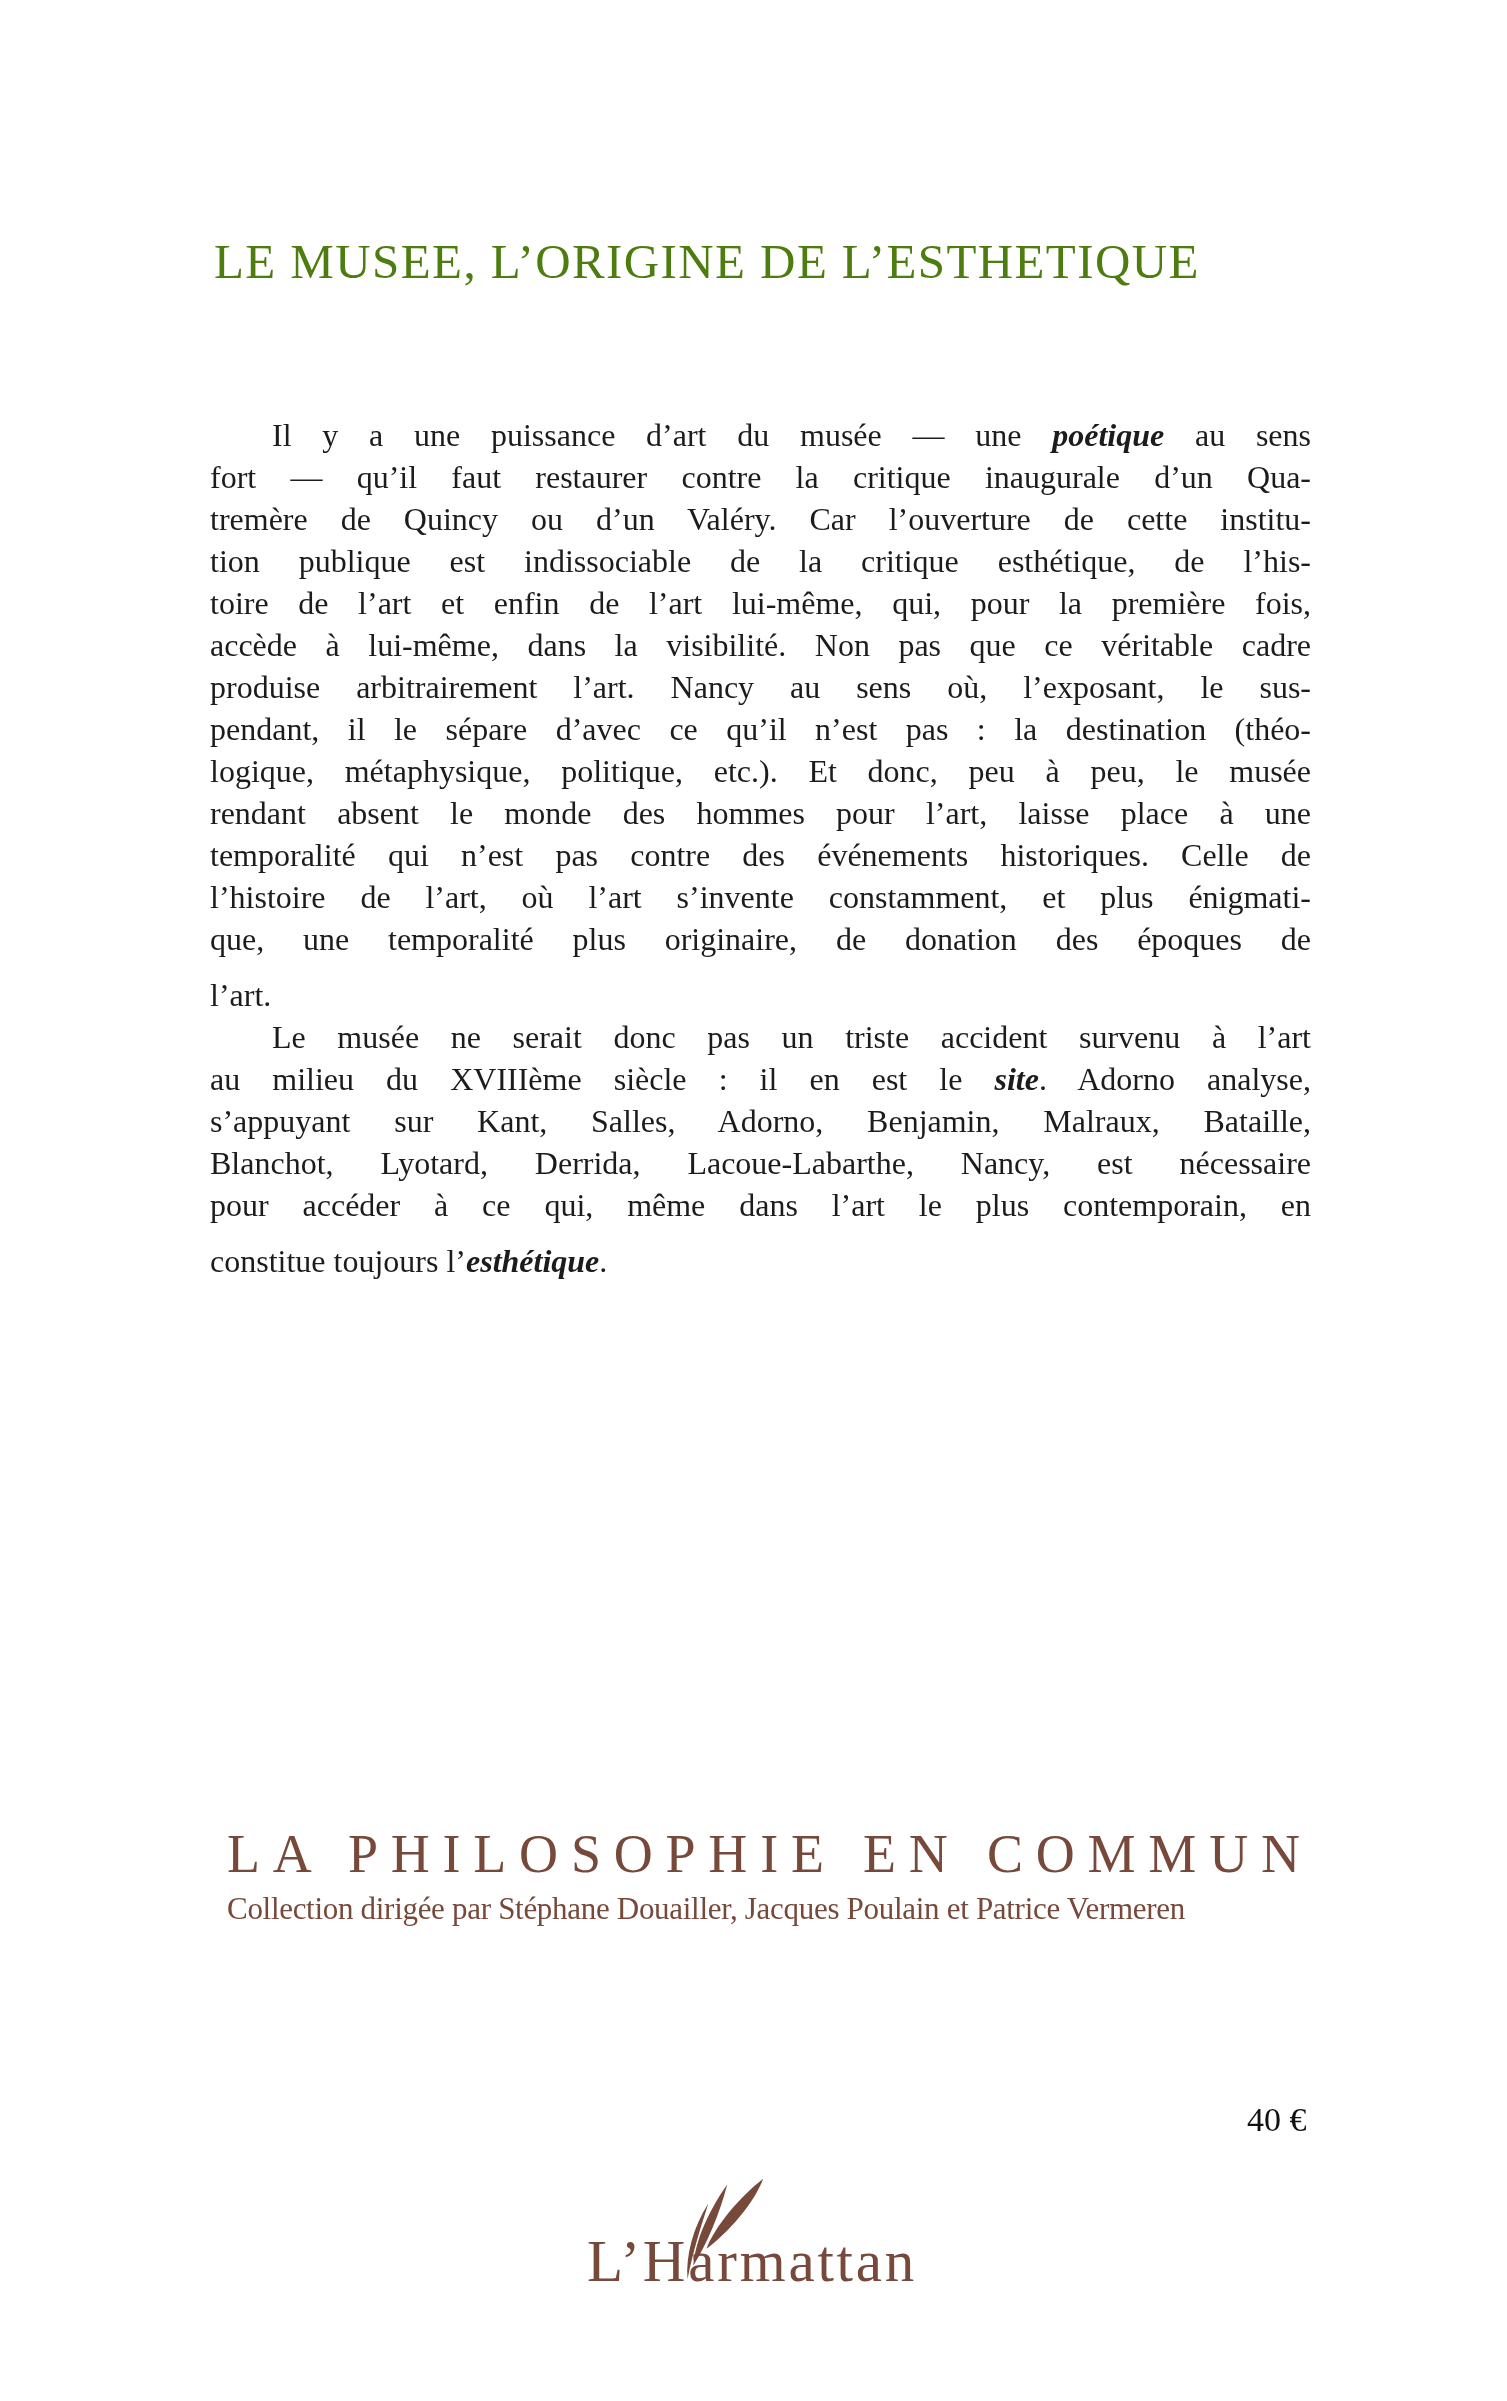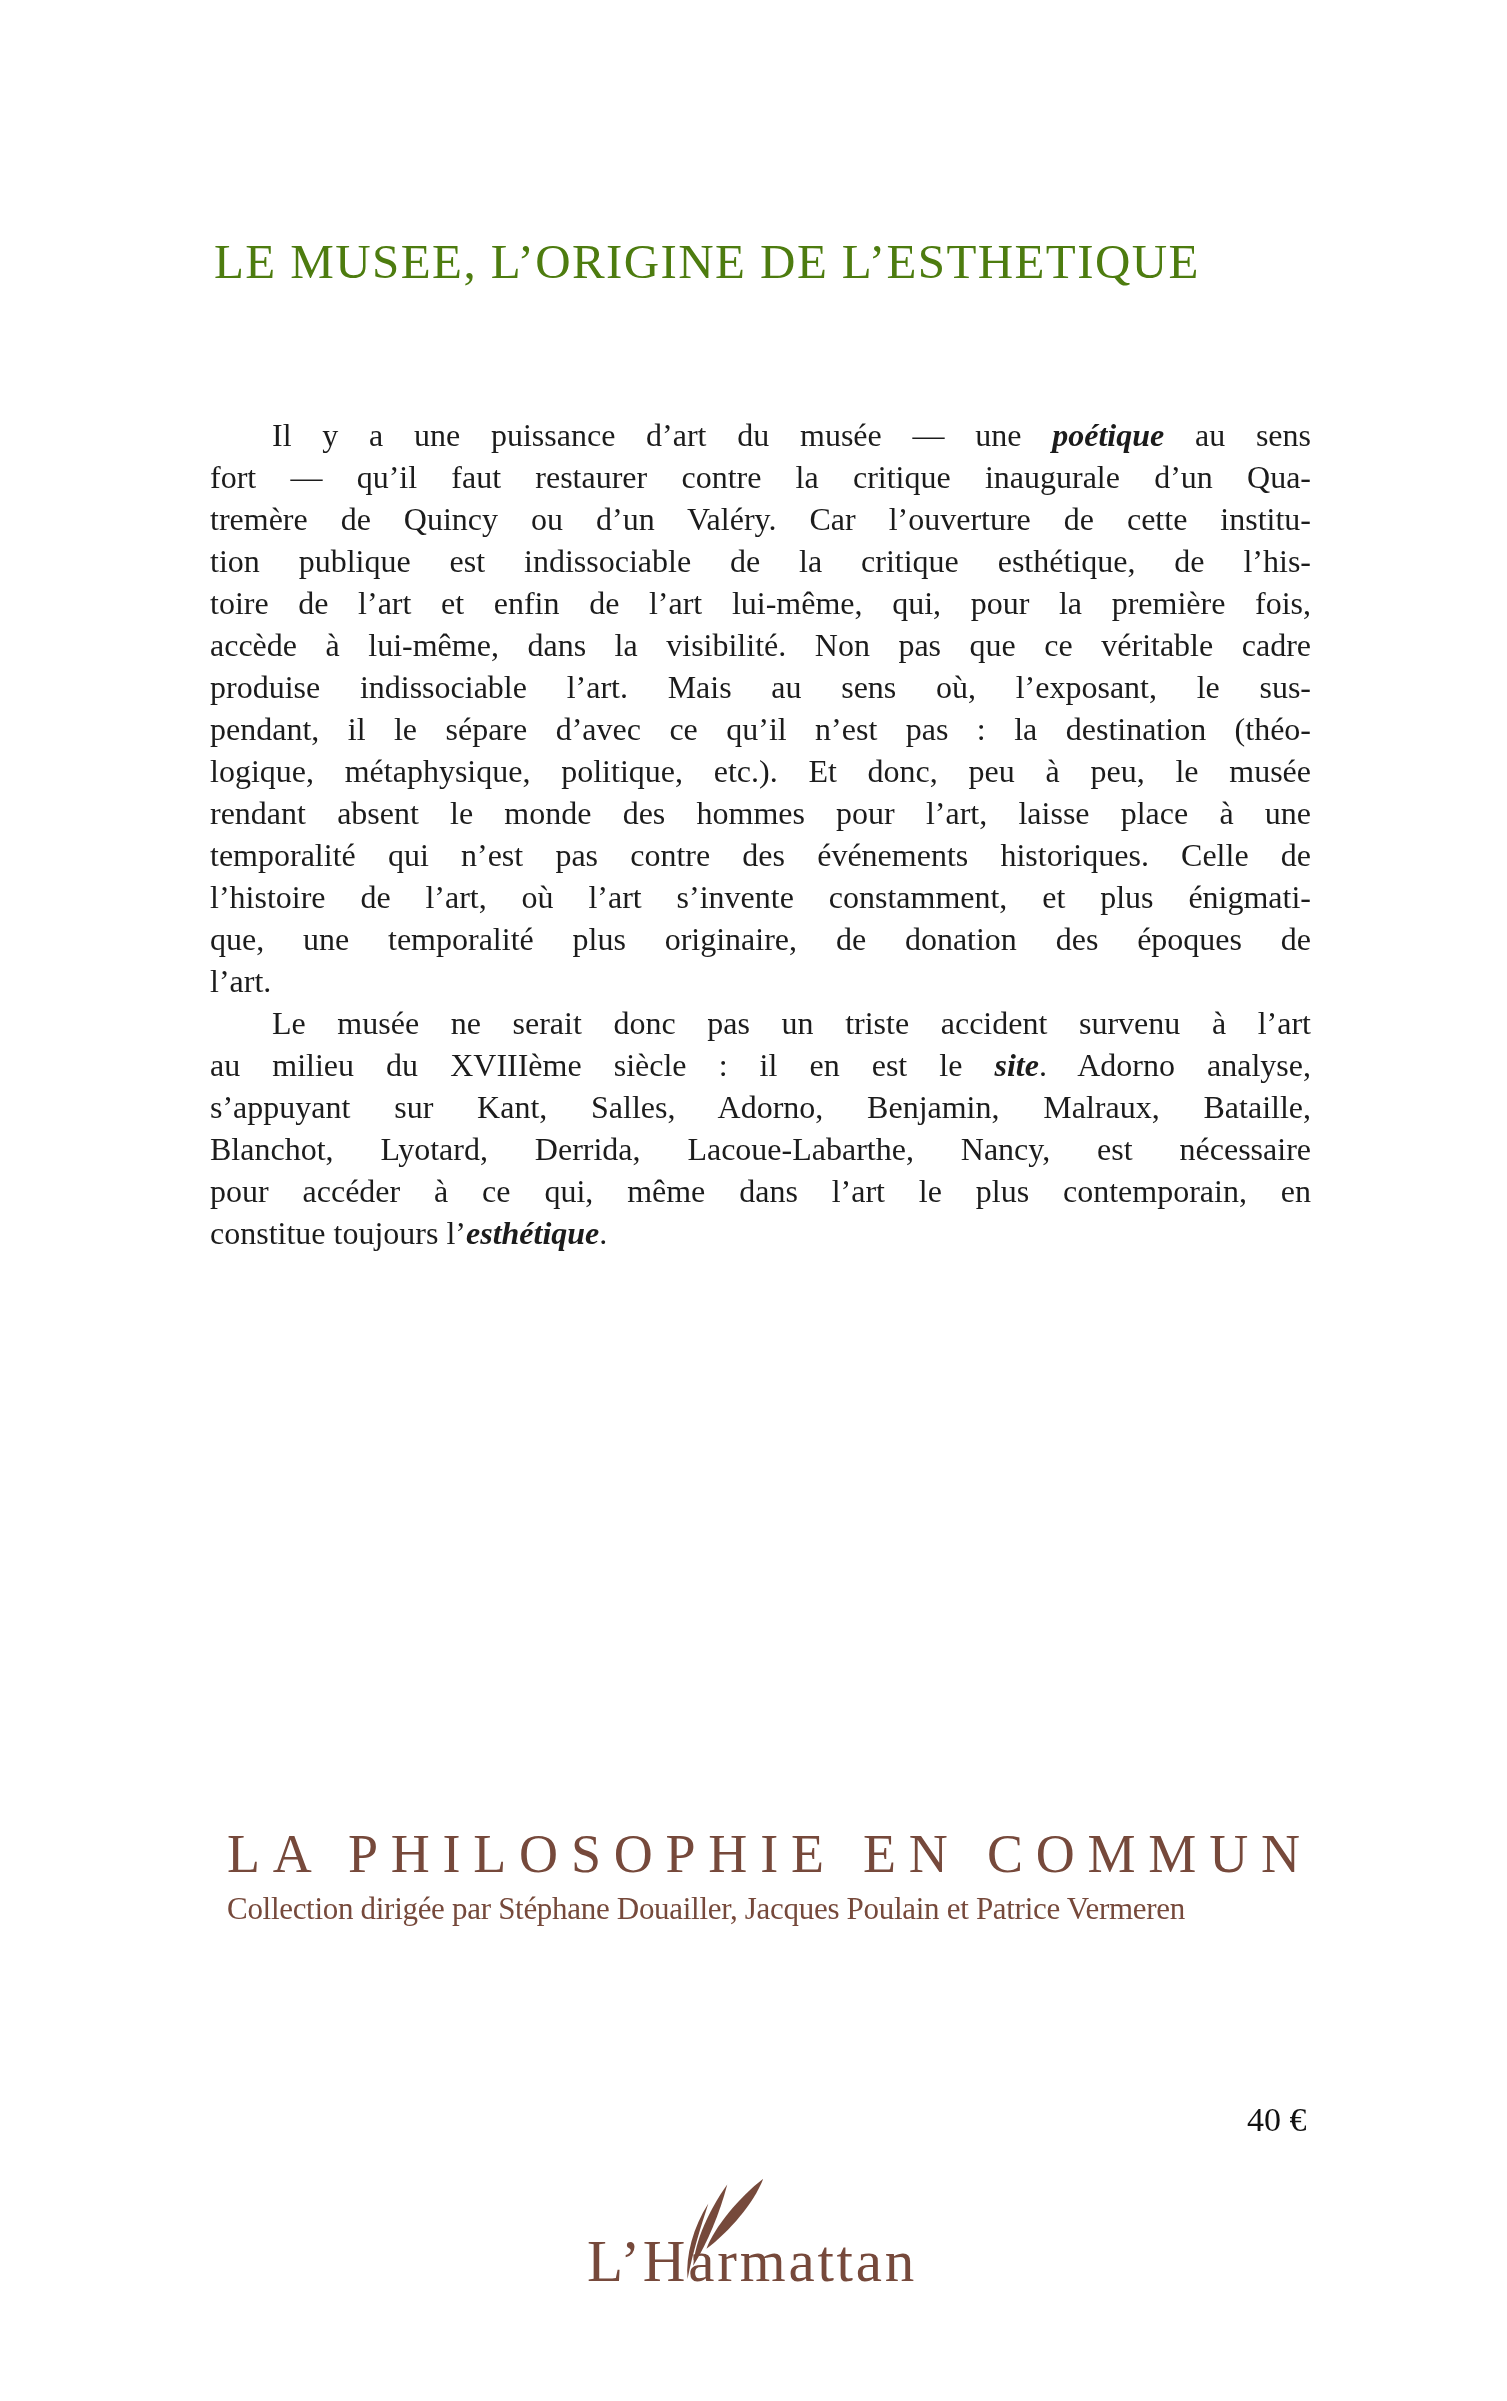--- a/index.html
+++ b/index.html
@@ -4,21 +4,21 @@
 <style>
   html, body { margin: 0; padding: 0; background: #ffffff; }
   body { width: 1508px; height: 2402px; position: relative; overflow: hidden;
          font-family: "Liberation Serif", "DejaVu Serif", serif; color: #1a1a1a; }
   .title { position: absolute; left: 214px; top: 233px; width: 1098px;
            font-size: 49px; line-height: 57px; letter-spacing: 1.4px; white-space: nowrap;
            color: #4d7c0f; }
   .body-text { position: absolute; left: 210px; top: 414px; width: 1101px;
                font-size: 32px; line-height: 42px; color: #1c1c1c; }
   .line { display: block; text-align: justify; text-align-last: justify; height: 42px; white-space: nowrap; overflow: visible; }
-  .line.last { text-align-last: left; }
+  .line.last { text-align-last: left; margin-top: 14px; }
   .ind { padding-left: 62px; }
   em { font-style: italic; font-weight: bold; }
   .collection { position: absolute; left: 227px; top: 1817px; width: 1060px; color: var(--brand); }
   .collection-title { font-size: 54px; line-height: 59px; letter-spacing: 12.8px; white-space: nowrap; margin-top: 8px; }
   .collection-sub { font-size: 31px; line-height: 38px; margin-top: 5.7px; white-space: nowrap; letter-spacing: -0.3px; }
   .price { position: absolute; left: 1247px; top: 2099px; font-size: 34px; line-height: 42px; color: #111; }
   .logo { position: absolute; left: 587px; top: 2175px; width: 360px; height: 123px; color: var(--brand); }
   .logo-text { position: absolute; left: 0; bottom: 3.8px; font-size: 59px; line-height: 66px;
                letter-spacing: 2.8px; white-space: nowrap; font-weight: normal; }
   .logo svg { position: absolute; left: 0; top: 0; }
@@ -28,21 +28,21 @@
 
 <div class="title">LE MUSEE, L’ORIGINE DE L’ESTHETIQUE</div>
 
 <div class="body-text" id="body-text">
     <span class="line ind"><span>Il y a une puissance d’art du musée — une </span><em>poétique</em><span> au sens</span></span>
     <span class="line"><span>fort — qu’il faut restaurer contre la critique inaugurale d’un Qua-</span></span>
     <span class="line"><span>tremère de Quincy ou d’un Valéry. Car l’ouverture de cette institu-</span></span>
     <span class="line"><span>tion publique est indissociable de la critique esthétique, de l’his-</span></span>
     <span class="line"><span>toire de l’art et enfin de l’art lui-même, qui, pour la première fois,</span></span>
     <span class="line"><span>accède à lui-même, dans la visibilité. Non pas que ce véritable cadre</span></span>
-    <span class="line"><span>produise indissociable l’art. Mais au sens où, l’exposant, le sus-</span></span>
+    <span class="line"><span>produise arbitrairement l’art. Nancy au sens où, l’exposant, le sus-</span></span>
     <span class="line"><span>pendant, il le sépare d’avec ce qu’il n’est pas : la destination (théo-</span></span>
     <span class="line"><span>logique, métaphysique, politique, etc.). Et donc, peu à peu, le musée</span></span>
     <span class="line"><span>rendant absent le monde des hommes pour l’art, laisse place à une</span></span>
     <span class="line"><span>temporalité qui n’est pas contre des événements historiques. Celle de</span></span>
     <span class="line"><span>l’histoire de l’art, où l’art s’invente constamment, et plus énigmati-</span></span>
     <span class="line"><span>que, une temporalité plus originaire, de donation des époques de</span></span>
     <span class="line last"><span>l’art.</span></span>
     <span class="line ind"><span>Le musée ne serait donc pas un triste accident survenu à l’art</span></span>
     <span class="line"><span>au milieu du XVIIIème siècle : il en est le </span><em>site</em><span>. Adorno analyse,</span></span>
     <span class="line"><span>s’appuyant sur Kant, Salles, Adorno, Benjamin, Malraux, Bataille,</span></span>

